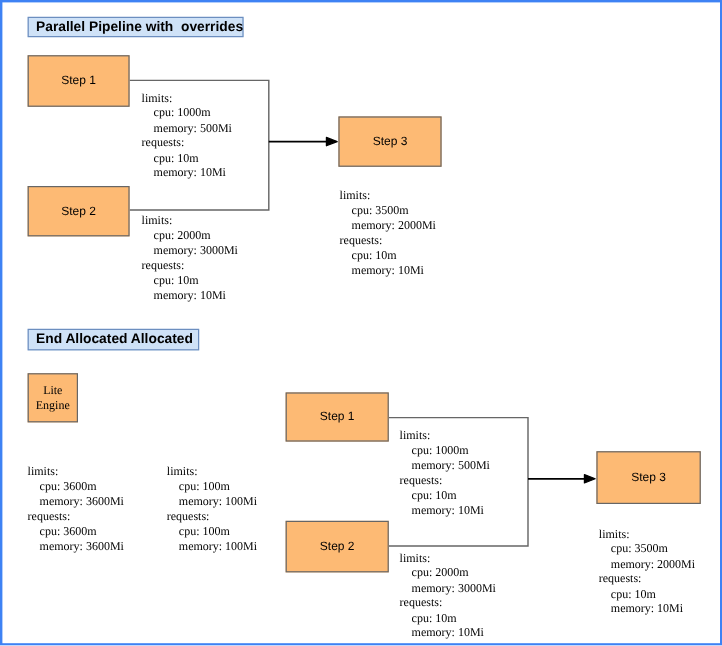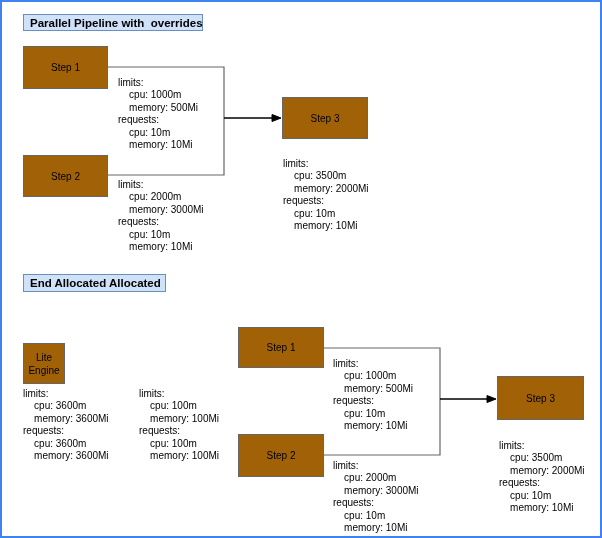--- a/index.html
+++ b/index.html
@@ -53,36 +53,37 @@
     font-size: 11.5px;
     font-weight: bold;
     white-space: pre;
     color: var(--text);
   }
   .node {
     position: absolute;
     display: flex;
     align-items: center;
     justify-content: center;
-    background: #a16207;
+    background: #fdba74;
     border: 1px solid var(--box-border);
   }
   .node-label {
     font-size: 10px;
     line-height: 13px;
     text-align: center;
     white-space: pre-line;
     color: var(--text);
   }
   .res {
     position: absolute;
     font-size: 10px;
     line-height: 12.4px;
     white-space: pre;
     color: var(--text);
+    font-family: Liberation Serif, serif;
   }
 </style>
 </head>
 <body>
 
 <div class="canvas">
 
   <svg class="connectors" viewBox="0 0 602 538" aria-hidden="true">
 
     <path class="merge" d="M106,65 L222,65 L222,173 L106,173"></path>
@@ -120,21 +121,21 @@
     memory: 10Mi</div>
   <div class="res" style="left:281px; top:156px;">limits:
     cpu: 3500m
     memory: 2000Mi
 requests:
     cpu: 10m
     memory: 10Mi</div>
 
   <div class="section-title" style="left:21px; top:272px; width:143px; height:18px;">End Allocated Allocated</div>
 
-  <div class="node" style="left:21px; top:341px; width:42px; height:41px;">
+  <div class="node" style="left:21px; top:309px; width:42px; height:41px;font-family:Liberation Serif, serif;">
     <span class="node-label">Lite
 Engine</span>
   </div>
   <div class="node" style="left:236px; top:325px; width:86px; height:41px;">
     <span class="node-label">Step 1</span>
   </div>
   <div class="node" style="left:236px; top:432px; width:86px; height:43px;">
     <span class="node-label">Step 2</span>
   </div>
   <div class="node" style="left:495px; top:374px; width:87px; height:44px;">

